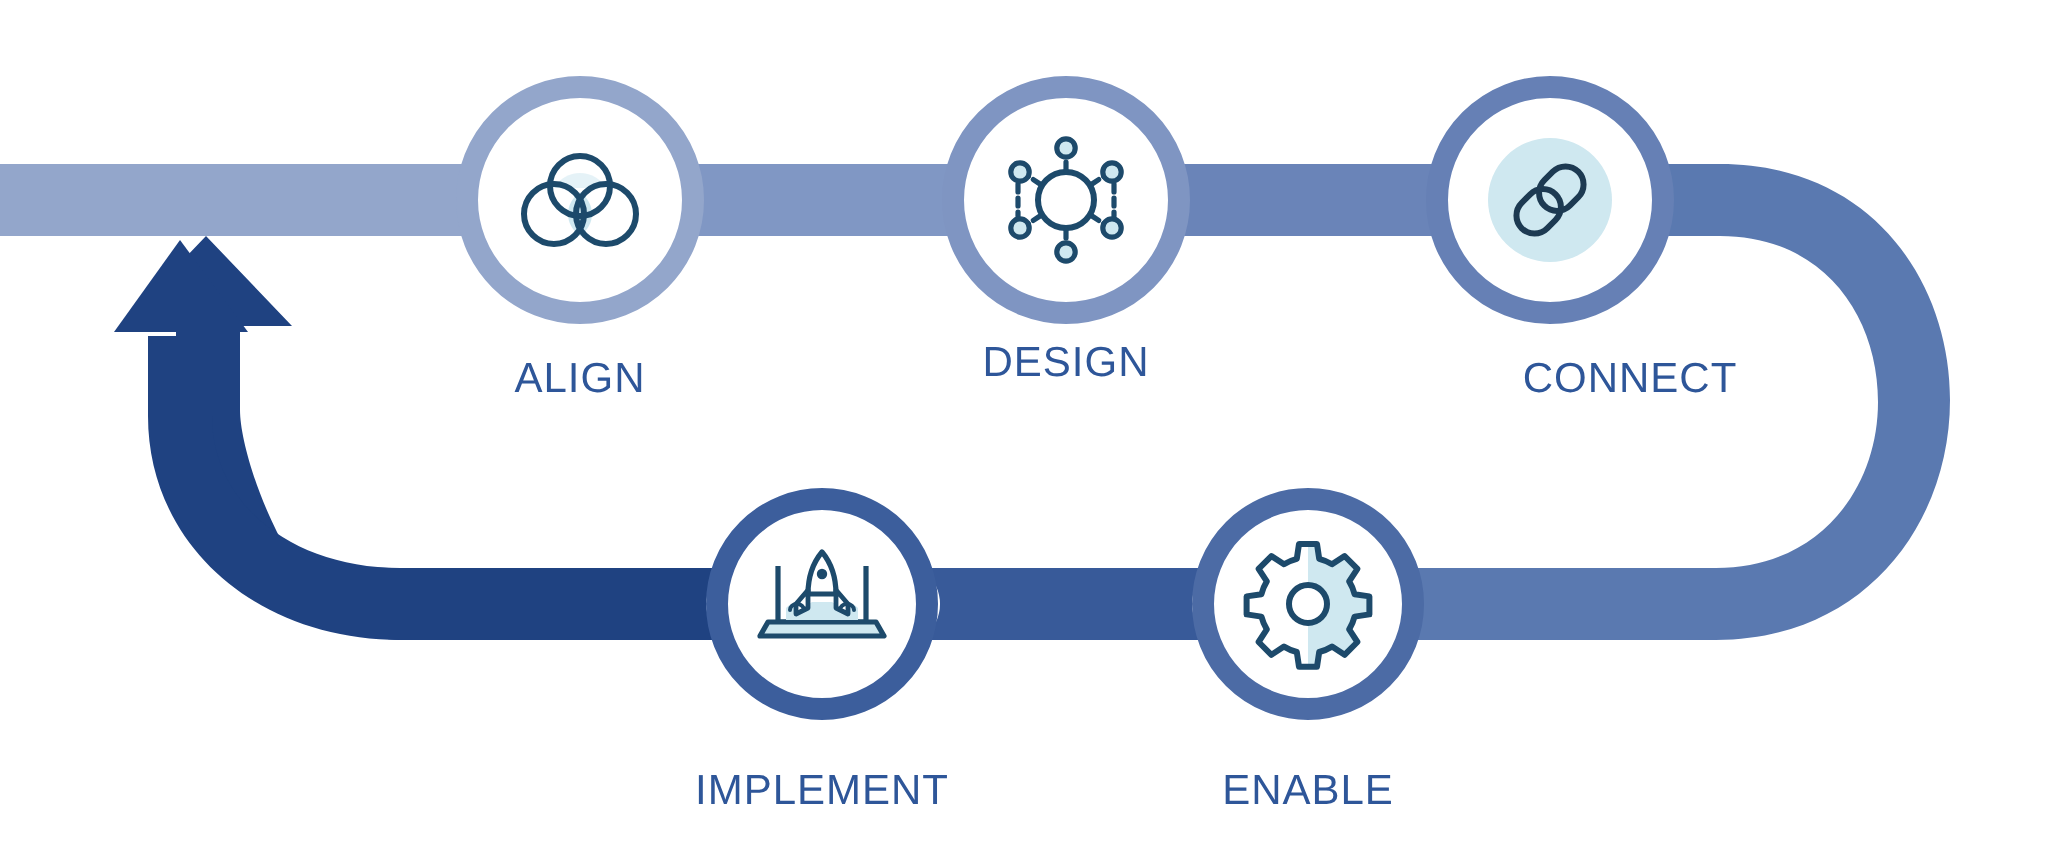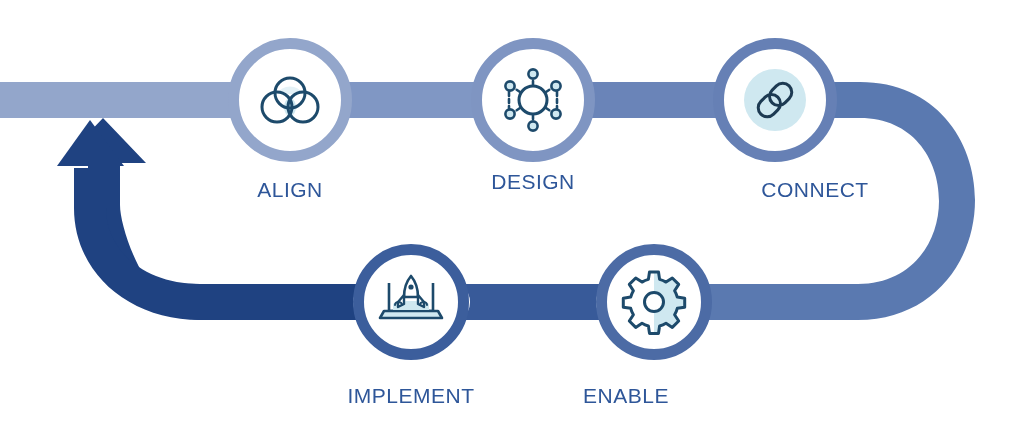--- a/index.html
+++ b/index.html
@@ -204,15 +204,15 @@
   </svg>
 
   <div class="node-label" style="left:290px; top:178px;">ALIGN</div>
 
   <div class="node-label" style="left:533px; top:170px;">DESIGN</div>
 
   <div class="node-label" style="left:775px; top:178px;margin-left:40px;">CONNECT</div>
 
   <div class="node-label" style="left:411px; top:384px;">IMPLEMENT</div>
 
-  <div class="node-label" style="left:626px; top:384px;">ENABLE</div>
+  <div class="node-label" style="left:654px; top:384px;">ENABLE</div>
 
 </div>
 
 </body></html>

